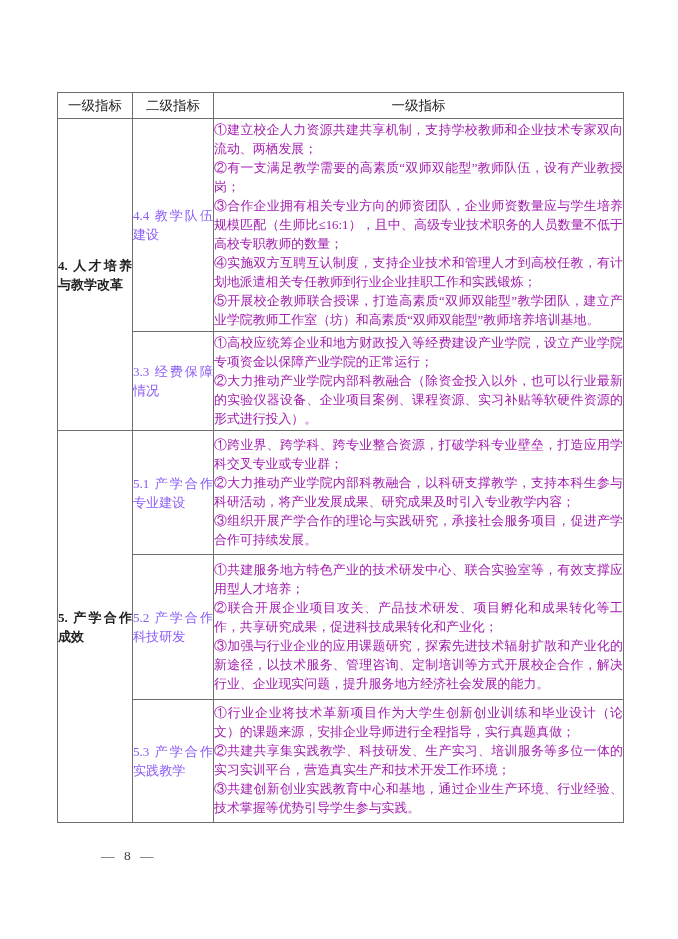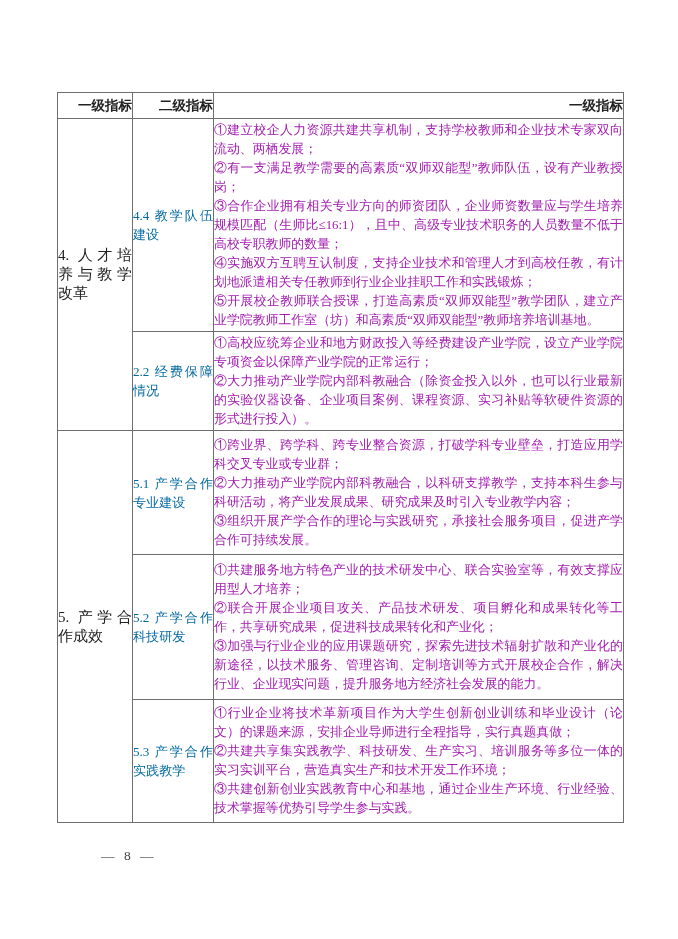--- a/index.html
+++ b/index.html
@@ -30,41 +30,41 @@
   }
   table.indicator th,
   table.indicator td {
     border: 1px solid #6e6e6e;
     box-sizing: border-box;
     padding: 0;
   }
   th.hdr {
     height: 26px;
     font-size: 13.5px;
-    font-weight: bold;
-    text-align: right;
+    font-weight: normal;
+    text-align: center;
     vertical-align: middle;
     color: #222222;
   }
   td.lv1 {
-    font-weight: normal;
-    font-size: 15px;
+    font-weight: bold;
+    font-size: 13px;
     line-height: 19px;
     padding: 4px 7px;
     vertical-align: middle;
     text-align: justify;
     color: #222222;
   }
   td.lv2 {
     font-size: 13.1px;
     line-height: 19px;
     padding: 4px 6px;
     vertical-align: middle;
     text-align: justify;
-    color: #0369a1;
+    color: #8b5cf6;
   }
   td.desc {
     font-size: 12.9px;
     line-height: 19px;
     padding: 2px 3px 2px 4px;
     vertical-align: middle;
     color: #a21caf;
   }
   .desc-item {
     text-align: justify;
@@ -103,21 +103,21 @@
         <td class="desc">
             <div class="desc-item">①建立校企人力资源共建共享机制，支持学校教师和企业技术专家双向流动、两栖发展；</div>
             <div class="desc-item">②有一支满足教学需要的高素质“双师双能型”教师队伍，设有产业教授岗；</div>
             <div class="desc-item">③合作企业拥有相关专业方向的师资团队，企业师资数量应与学生培养规模匹配（生师比≤16:1），且中、高级专业技术职务的人员数量不低于高校专职教师的数量；</div>
             <div class="desc-item">④实施双方互聘互认制度，支持企业技术和管理人才到高校任教，有计划地派遣相关专任教师到行业企业挂职工作和实践锻炼；</div>
             <div class="desc-item">⑤开展校企教师联合授课，打造高素质“双师双能型”教学团队，建立产业学院教师工作室（坊）和高素质“双师双能型”教师培养培训基地。</div>
           </td>
       </tr>
 
       <tr style="height:99px">
-        <td class="lv2">2.2 经费保障情况</td>
+        <td class="lv2">3.3 经费保障情况</td>
         <td class="desc">
             <div class="desc-item">①高校应统筹企业和地方财政投入等经费建设产业学院，设立产业学院专项资金以保障产业学院的正常运行；</div>
             <div class="desc-item">②大力推动产业学院内部科教融合（除资金投入以外，也可以行业最新的实验仪器设备、企业项目案例、课程资源、实习补贴等软硬件资源的形式进行投入）。</div>
           </td>
       </tr>
 
       <tr style="height:124px">
         <td class="lv1" rowspan="3">5. 产学合作成效</td>
         <td class="lv2">5.1 产学合作专业建设</td>
         <td class="desc">

